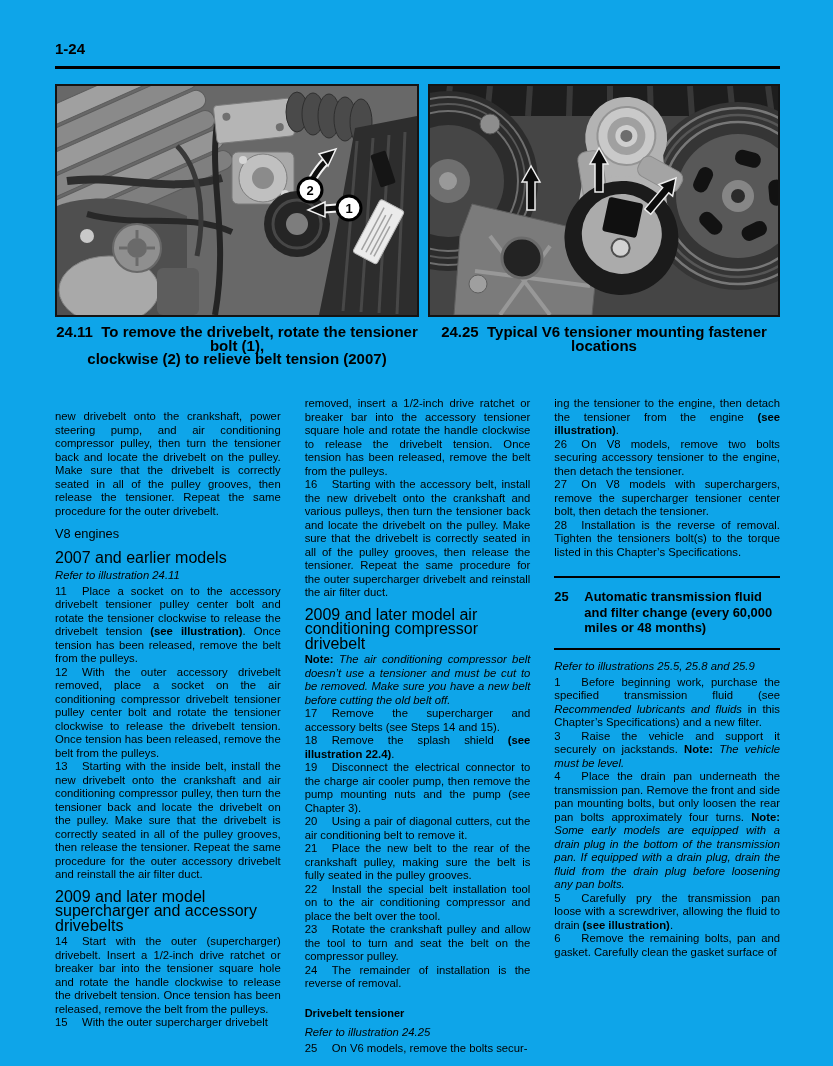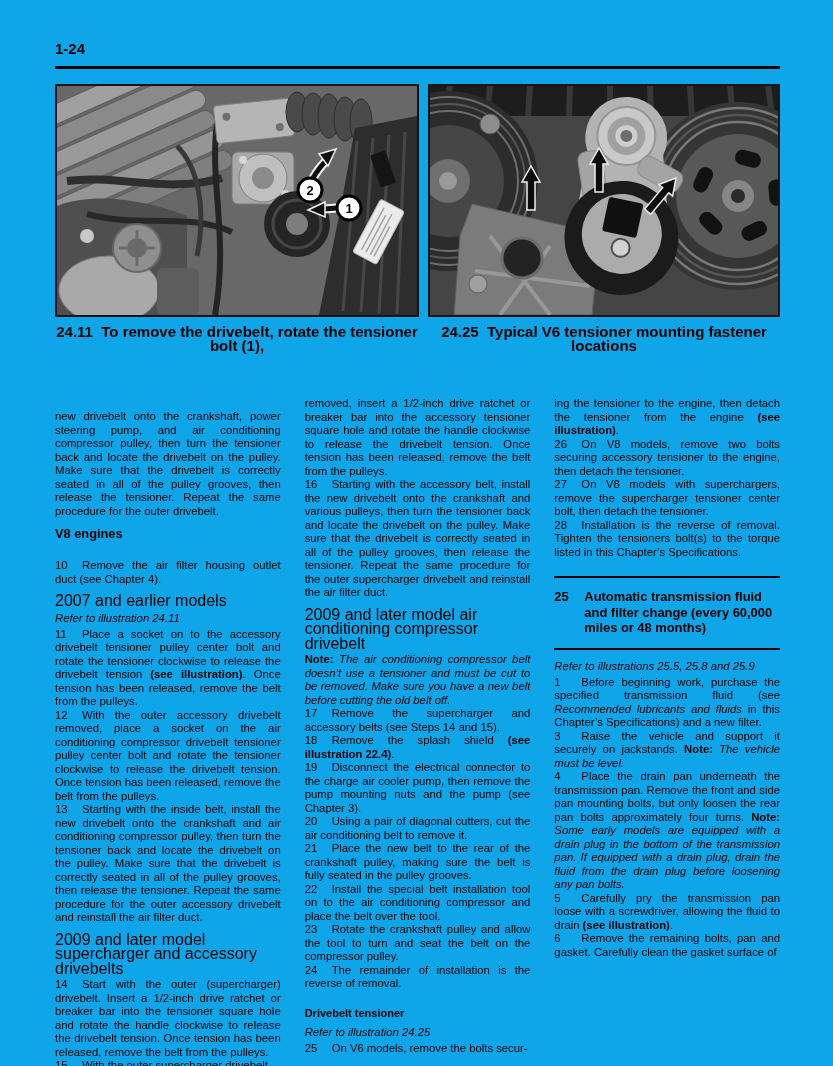--- a/index.html
+++ b/index.html
@@ -20,21 +20,21 @@
   .photo svg{display:block;}
   figcaption{margin-top:8px;font-size:15px;font-weight:bold;line-height:13.5px;text-align:center;}
   
   .cols{position:absolute;top:397px;left:55px;width:725px;display:flex;gap:24px;}
   .col{flex:1;min-width:0;font-size:11.3px;line-height:13.5px;}
   .col:first-child{padding-top:13px;}
   .col p{margin:0;text-align:justify;hyphens:auto;-webkit-hyphens:auto;}
   .pnum{display:inline-block;width:27px;}
   .b{font-weight:bold;}
   .i{font-style:italic;}
-  .h3{font-size:12.8px;font-weight:bold;margin:8px 0 18px;line-height:15px;}
+  .h3{font-size:12.8px;font-weight:normal;margin:8px 0 10px;line-height:15px;}
   .h4{font-size:16px;font-weight:normal;margin:8px 0 2px;line-height:14.5px;}
   .h2{font-size:11px;font-weight:bold;margin:13px 0 3px;line-height:18px;}
   .refer{font-style:italic;margin:2px 0 3px;line-height:14px;}
   .section-head{
     display:flex;gap:7px;margin:17px 0 9px;
     border-top:2px solid #000;border-bottom:2px solid #000;
     padding:11px 0 12px;
     font-size:12.9px;font-weight:bold;line-height:15.5px;
   }
   .sec-num{flex:0 0 23px;}
@@ -133,20 +133,21 @@
             <polygon points="251,124 268,116 268,131" fill="#101010" stroke="#f2f2f2" stroke-width="1.5"></polygon>
           </g>
           <g>
             <circle cx="292" cy="122" r="12" fill="#ffffff" stroke="#000000" stroke-width="3"></circle>
             <text class="callout-num" x="292" y="126.5" text-anchor="middle">1</text>
           </g>
         </svg>
       </div>
       <figcaption>
         <div>24.11&nbsp; To remove the drivebelt, rotate the tensioner bolt (1),</div>
+        <div>clockwise (2) to relieve belt tension (2007)</div>
       </figcaption>
     </figure>
 
     <figure>
       <div class="photo">
         <svg viewBox="0 0 348 229" width="348" height="229">
           <rect width="348" height="229" fill="#454545"></rect>
           <rect width="348" height="30" fill="#1d1d1d"></rect>
           <g stroke="#383838" stroke-width="6">
             <line x1="20" y1="0" x2="16" y2="30"></line>
@@ -213,21 +214,20 @@
         <div>24.25&nbsp; Typical V6 tensioner mounting fastener locations</div>
       </figcaption>
     </figure>
 
   </div>
 
   <div class="cols">
     <div class="col">
         <p class="p"><span>new drivebelt onto the crankshaft, power steering pump, and air conditioning compressor pulley, then turn the tensioner back and locate the drivebelt on the pulley. Make sure that the drivebelt is correctly seated in all of the pulley grooves, then release the tensioner. Repeat the same procedure for the outer drivebelt.</span></p>
         <div class="h3"><span>V8 engines</span></div>
-        <p class="p"><span class="pnum">10</span><span>Remove the air filter housing outlet duct (see Chapter 4).</span></p>
         <div class="h4"><span>2007 and earlier models</span></div>
         <div class="refer"><span>Refer to illustration 24.11</span></div>
         <p class="p"><span class="pnum">11</span><span>Place a socket on to the accessory drivebelt tensioner pulley center bolt and rotate the tensioner clockwise to release the drivebelt tension </span><span class="b">(see illustration)</span><span>. Once tension has been released, remove the belt from the pulleys.</span></p>
         <p class="p"><span class="pnum">12</span><span>With the outer accessory drivebelt removed, place a socket on the air conditioning compressor drivebelt tensioner pulley center bolt and rotate the tensioner clockwise to release the drivebelt tension. Once tension has been released, remove the belt from the pulleys.</span></p>
         <p class="p"><span class="pnum">13</span><span>Starting with the inside belt, install the new drivebelt onto the crankshaft and air conditioning compressor pulley, then turn the tensioner back and locate the drivebelt on the pulley. Make sure that the drivebelt is correctly seated in all of the pulley grooves, then release the tensioner. Repeat the same procedure for the outer accessory drivebelt and reinstall the air filter duct.</span></p>
         <div class="h4"><span>2009 and later model supercharger and accessory drivebelts</span></div>
         <p class="p"><span class="pnum">14</span><span>Start with the outer (supercharger) drivebelt. Insert a 1/2-inch drive ratchet or breaker bar into the tensioner square hole and rotate the handle clockwise to release the drivebelt tension. Once tension has been released, remove the belt from the pulleys.</span></p>
         <p class="p"><span class="pnum">15</span><span>With the outer supercharger drivebelt</span></p>
       </div>
     <div class="col">

